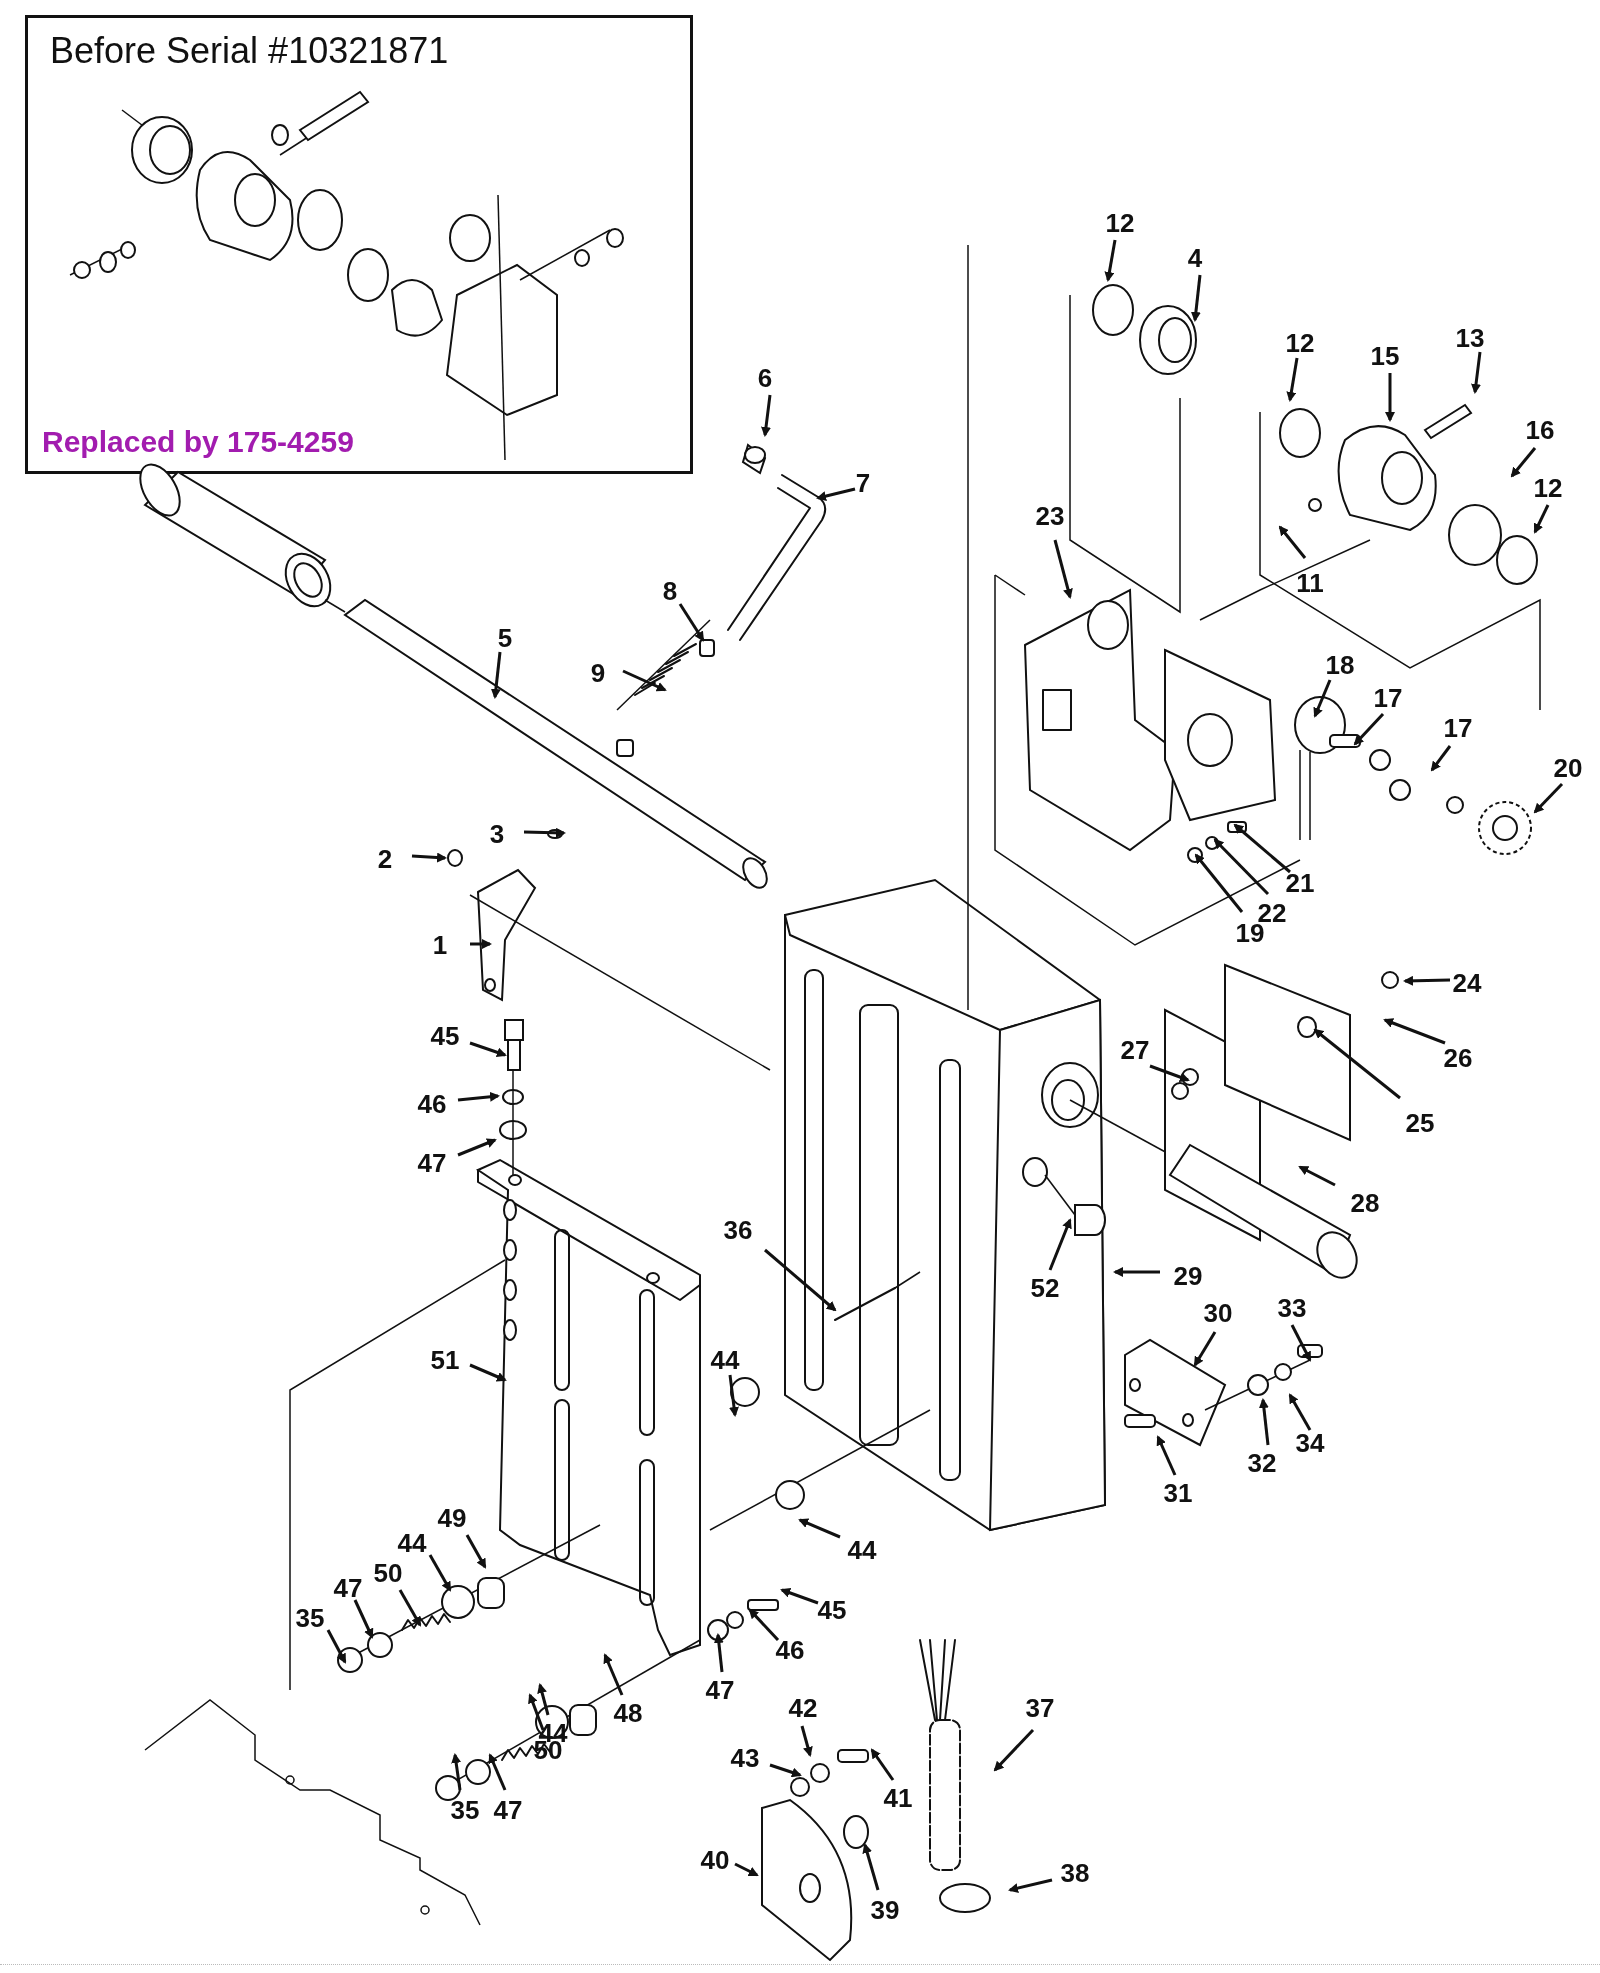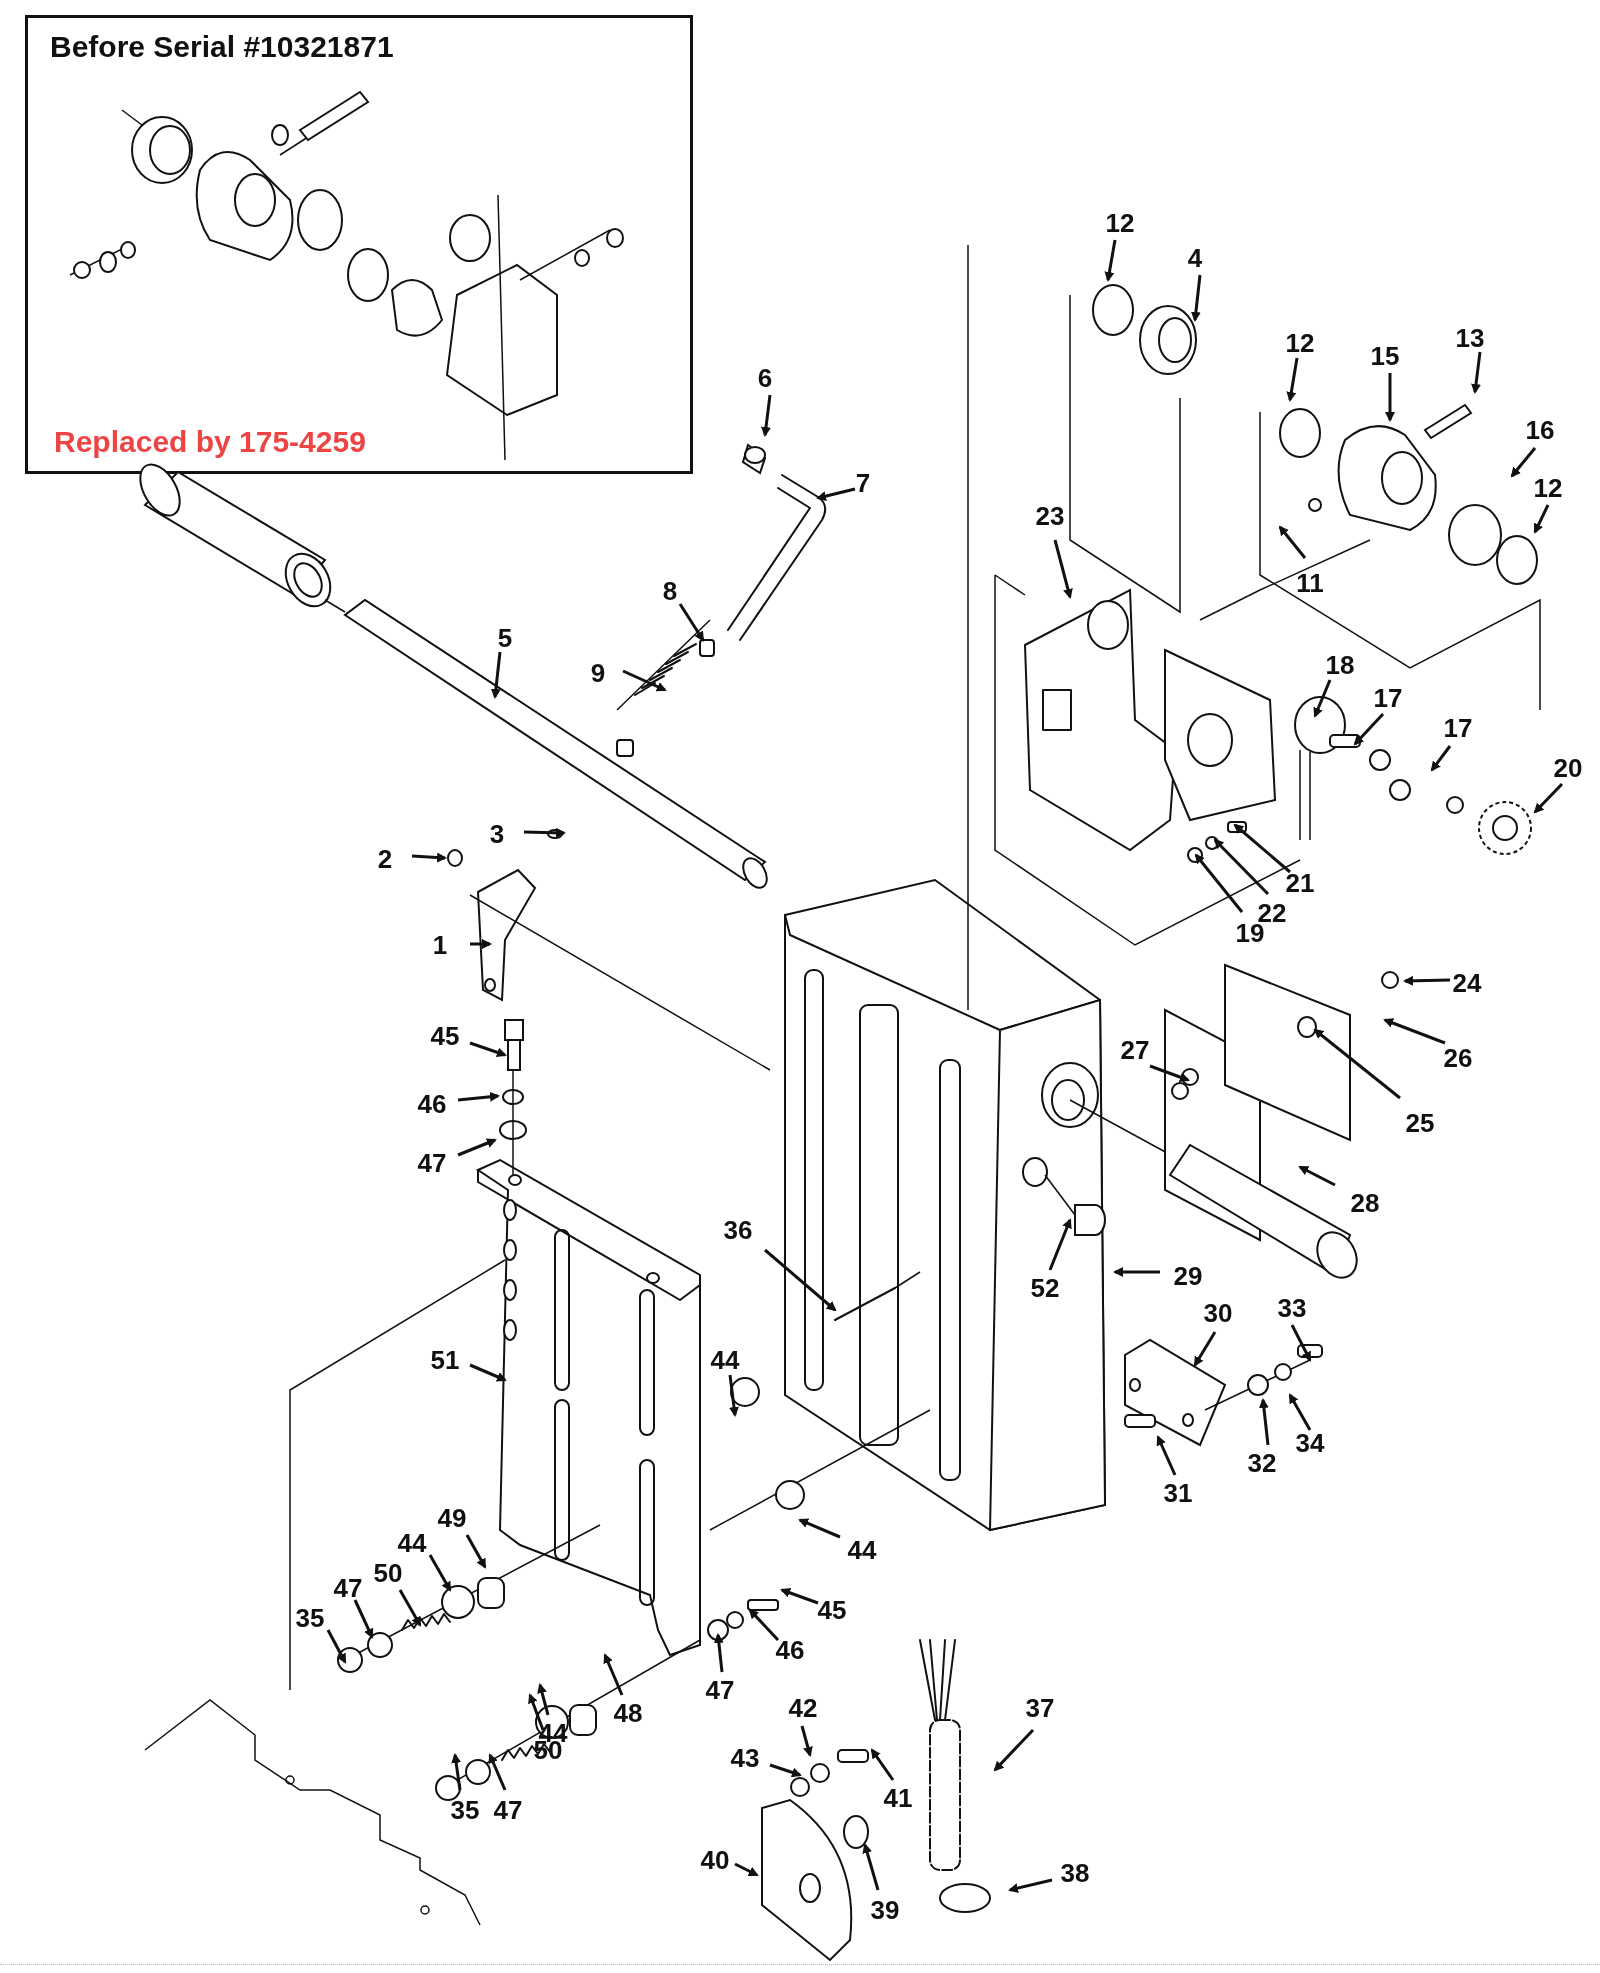--- a/index.html
+++ b/index.html
@@ -3,22 +3,22 @@
 <meta charset="utf-8">
 <style>
   html,body{margin:0;padding:0;background:#fff;}
   body{width:1600px;height:1973px;position:relative;overflow:hidden;font-family:"Liberation Sans",sans-serif;}
   #diagram{position:absolute;left:0;top:0;width:1600px;height:1973px;}
   .ln{fill:none;stroke:#111;stroke-width:2;stroke-linejoin:round;stroke-linecap:round;}
   .thin{fill:none;stroke:#111;stroke-width:1.5;}
   .part{fill:#fff;stroke:#111;stroke-width:2;}
   .callout-text{font-family:"Liberation Sans",sans-serif;font-weight:bold;font-size:26px;fill:#111;}
   .inset-box{position:absolute;left:25px;top:15px;width:668px;height:459px;border:3px solid #111;box-sizing:border-box;}
-  .inset-title{position:absolute;left:50px;top:30px;font-weight:bold;font-size:30px;color:#111;}
-  .inset-footer{position:absolute;left:54px;top:425px;font-weight:bold;font-size:30px;color:#ef4444;}
+  .inset-title{position:absolute;left:50px;top:30px;font-weight:normal;font-size:36px;color:#111;}
+  .inset-footer{position:absolute;left:42px;top:425px;font-weight:bold;font-size:30px;color:#a21caf;}
   .bottom-rule{position:absolute;left:0;bottom:8px;width:1600px;border-top:1px dotted #bbb;}
 </style>
 </head>
 <body>
 
 <div class="inset-box"></div>
 <div class="inset-title">Before Serial #10321871</div>
 <div class="inset-footer">Replaced by 175-4259</div>
 
 <svg id="diagram" viewBox="0 0 1600 1973" xmlns="http://www.w3.org/2000/svg">

